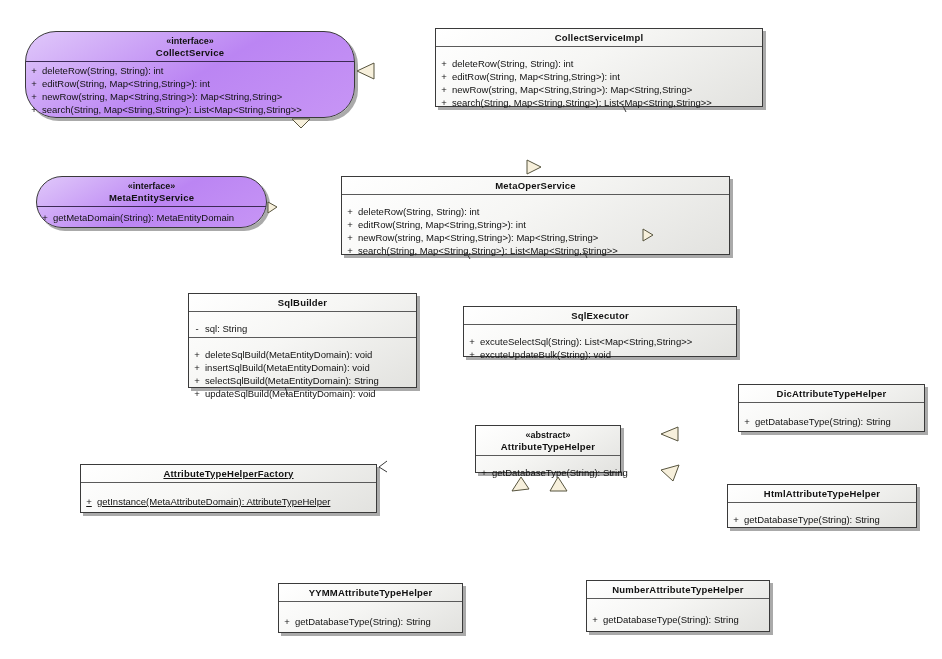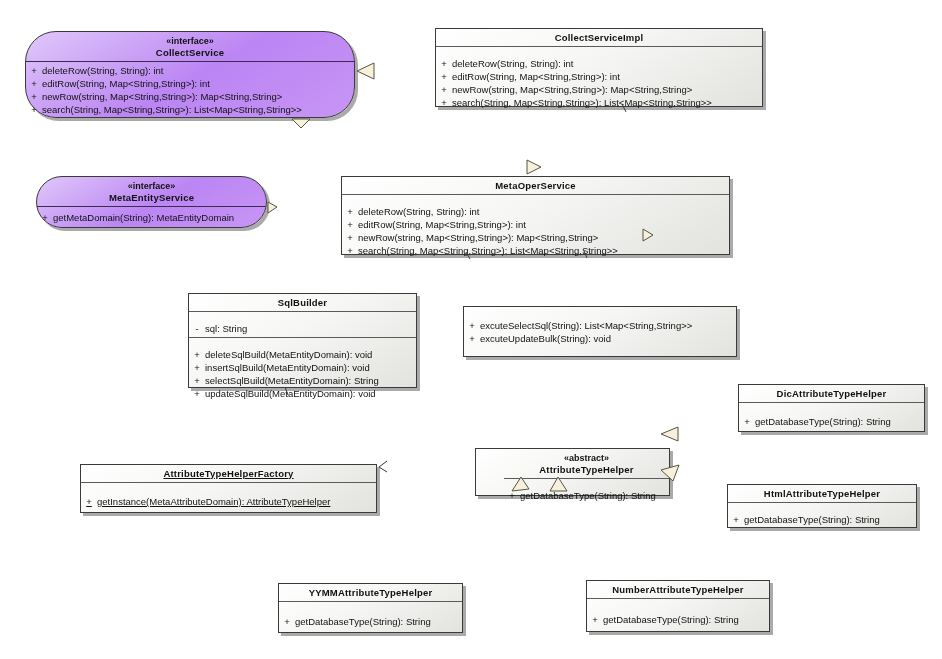--- a/index.html
+++ b/index.html
@@ -161,33 +161,36 @@
           <span class="sig">selectSqlBuild(MetaEntityDomain): String</span>
         </div>
       <div class="member-row">
           <span class="vis">+</span>
           <span class="sig">updateSqlBuild(MetaEntityDomain): void</span>
         </div>
     </div>
   </div>
 
   <div class="uml-box gray" style="left:463px;top:306px;width:274px;height:51px;">
+    <div class="uml-title">
+      <div class="class-name">SqlExecutor</div>
+    </div>
     <div class="compartment grow">
       <div class="member-row">
           <span class="vis">+</span>
           <span class="sig">excuteSelectSql(String): List&lt;Map&lt;String,String&gt;&gt;</span>
         </div>
       <div class="member-row">
           <span class="vis">+</span>
           <span class="sig">excuteUpdateBulk(String): void</span>
         </div>
     </div>
   </div>
 
-  <div class="uml-box gray" style="left:475px;top:448px;width:195px;height:48px;padding-left:28px;">
+  <div class="uml-box gray" style="left:475px;top:425px;width:146px;height:48px;">
     <div class="uml-title">
       <div class="stereotype">«abstract»</div>
       <div class="class-name">AttributeTypeHelper</div>
     </div>
     <div class="compartment grow">
       <div class="member-row">
           <span class="vis">+</span>
           <span class="sig">getDatabaseType(String): String</span>
         </div>
     </div>

